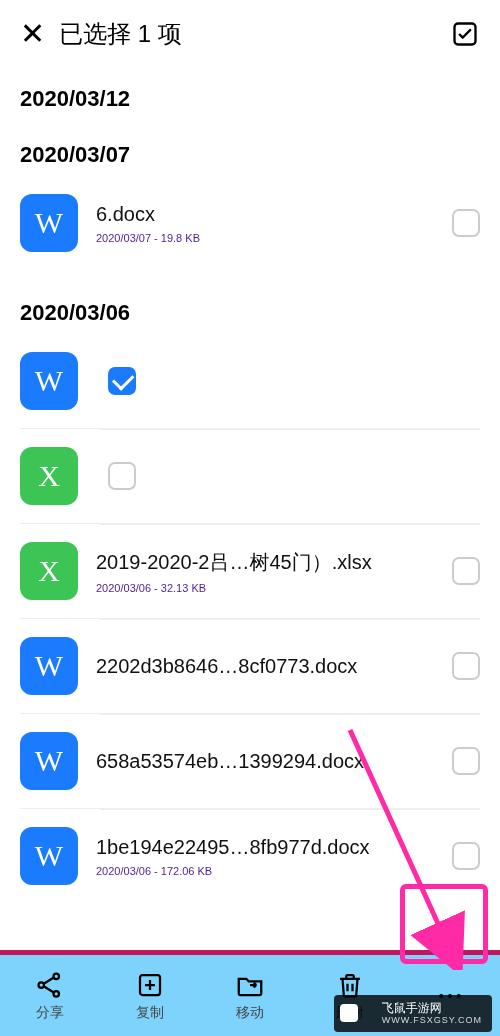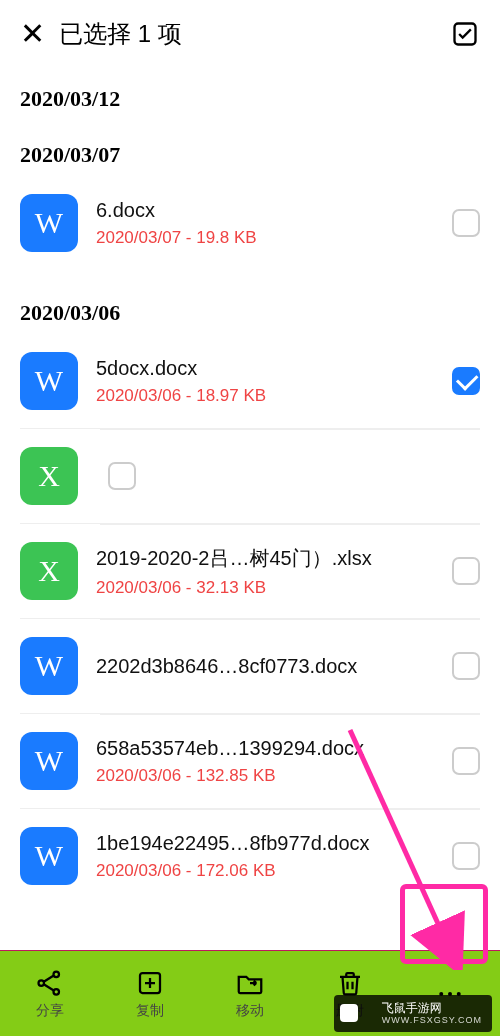--- a/index.html
+++ b/index.html
@@ -37,21 +37,20 @@
     justify-content: center;
     cursor: pointer;
   }
   .select-all svg { width: 28px; height: 28px; }
   .content { padding: 0 20px 100px 20px; }
   .date-header {
     font-size: 22px;
     font-weight: 700;
     margin-top: 30px;
     margin-bottom: 8px;
-    font-family: Liberation Serif, serif;
   }
   .date-header.first { margin-top: 18px; }
   .file-row {
     display: flex;
     align-items: center;
     padding: 18px 0;
   }
   .file-row + .file-row { border-top: 1px solid #eee; margin-left: 80px; padding-left:0; margin-left:0; }
   .file-list .file-row:not(:first-child) {
     position: relative;
@@ -83,22 +82,22 @@
   .ic-x { background: #3cc454; }
   .file-meta { flex: 1; min-width: 0; }
   .file-name {
     font-size: 20px;
     color: #111;
     white-space: nowrap;
     overflow: hidden;
     text-overflow: ellipsis;
   }
   .file-sub {
-    font-size: 17px;
-    color: #ef4444;
+    font-size: 11px;
+    color: #4c1d95;
     margin-top: 6px;
   }
   .chk {
     width: 28px;
     height: 28px;
     border: 2px solid #ccc;
     border-radius: 7px;
     margin-left: 12px;
     flex-shrink: 0;
     cursor: pointer;
@@ -115,22 +114,22 @@
     width: 10px;
     height: 16px;
     border: solid #fff;
     border-width: 0 3px 3px 0;
     transform: rotate(45deg) translate(-1px,-2px);
   }
   .bottom-bar {
     position: absolute;
     bottom: 0; left: 0; right: 0;
     height: 86px;
-    background: #84cc16;
-    border-top: 1px solid #be185d;
+    background: #7dd3fc;
+    border-top: 5px solid #be185d;
     display: flex;
   }
   .bb-item {
     flex: 1;
     display: flex;
     flex-direction: column;
     align-items: center;
     justify-content: center;
     font-size: 14px;
     color: #444;
@@ -202,24 +201,20 @@
           <div class="file-name">6.docx</div>
           <div class="file-sub">2020/03/07 - 19.8 KB</div>
         </div>
         <div class="chk"></div>
       </div>
     </div>
     <div class="date-header">2020/03/06</div>
     <div class="file-list">
       <div class="file-row">
         <div class="file-icon ic-w">W</div>
-        <div class="file-meta">
-          <div class="file-name">5docx.docx</div>
-          <div class="file-sub">2020/03/06 - 18.97 KB</div>
-        </div>
         <div class="chk checked"></div>
       </div>
       <div class="file-row">
         <div class="file-icon ic-x">X</div>
         <div class="chk"></div>
       </div>
       <div class="file-row">
         <div class="file-icon ic-x">X</div>
         <div class="file-meta">
           <div class="file-name">2019-2020-2吕…树45门）.xlsx</div>
@@ -231,21 +226,20 @@
         <div class="file-icon ic-w">W</div>
         <div class="file-meta">
           <div class="file-name">2202d3b8646…8cf0773.docx</div>
         </div>
         <div class="chk"></div>
       </div>
       <div class="file-row">
         <div class="file-icon ic-w">W</div>
         <div class="file-meta">
           <div class="file-name">658a53574eb…1399294.docx</div>
-          <div class="file-sub">2020/03/06 - 132.85 KB</div>
         </div>
         <div class="chk"></div>
       </div>
       <div class="file-row">
         <div class="file-icon ic-w">W</div>
         <div class="file-meta">
           <div class="file-name">1be194e22495…8fb977d.docx</div>
           <div class="file-sub">2020/03/06 - 172.06 KB</div>
         </div>
         <div class="chk"></div>

